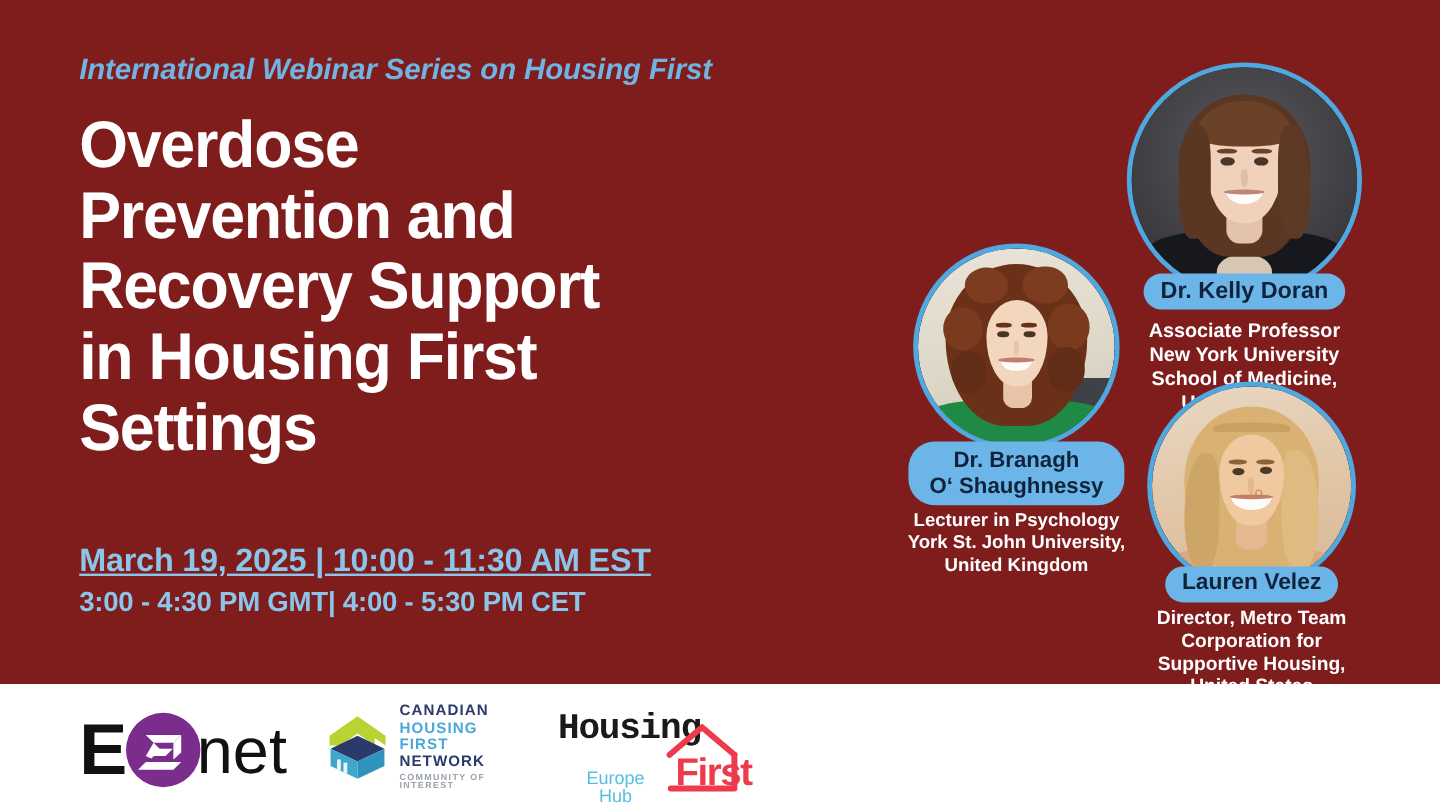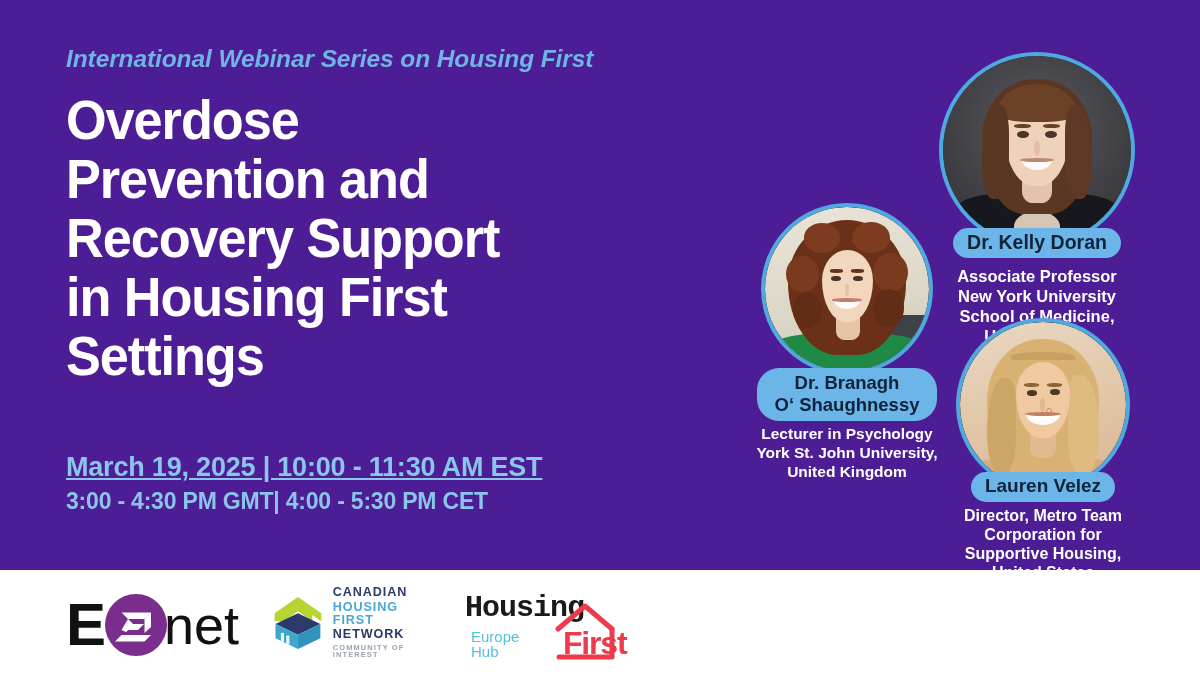--- a/index.html
+++ b/index.html
@@ -3,21 +3,21 @@
 <meta charset="utf-8">
 <style>
   html,body{margin:0;padding:0;background:#000;}
   body{
     width:1200px;height:675px;overflow:hidden;
     font-family:"Liberation Sans",sans-serif;
     position:relative;
   }
   .poster{
     position:absolute;inset:0;
-    background:#4c1d95;
+    background:#7f1d1d;
   }
 
   
   .left-col{
     position:absolute;left:66px;top:46px;width:650px;
   }
   .series-label{
     color:#6FB4E3;
     font-size:24.5px;
     font-weight:bold;
@@ -151,22 +151,22 @@
   .chfn-l2{color:#4aa8d8;font-size:12.6px;font-weight:bold;letter-spacing:0.9px;margin-top:2px;}
   .chfn-l3{color:#2b3a6b;font-size:12.6px;font-weight:bold;letter-spacing:0.9px;margin-top:2px;}
   .chfn-l4{color:#9aa2ae;font-size:7.4px;font-weight:bold;letter-spacing:1.15px;margin-top:3px;}
   
   #logo-hfeh{width:195px;height:76px;position:relative;}
   .hf-housing{
     position:absolute;left:6px;top:6px;
     color:#1a1a1a;font-size:30px;font-weight:bold;letter-spacing:-1px;font-family:Liberation Mono, monospace;
   }
   .hf-eu{
-    position:absolute;left:12px;top:44px;width:84px;
-    color:#55bfe0;font-size:15px;font-weight:normal;text-align:left;line-height:1.06;
+    position:absolute;left:12px;top:56px;width:84px;
+    color:#55bfe0;font-size:15px;font-weight:normal;text-align:center;line-height:1.06;
   }
   .hf-first{
     position:absolute;left:104px;top:40px;
     color:#ee3b4b;font-size:32px;font-weight:bold;letter-spacing:-1.2px;
     z-index:2;
   }
   .hf-house{position:absolute;left:96px;top:18px;z-index:1;}
 </style>
 </head>
 <body>

